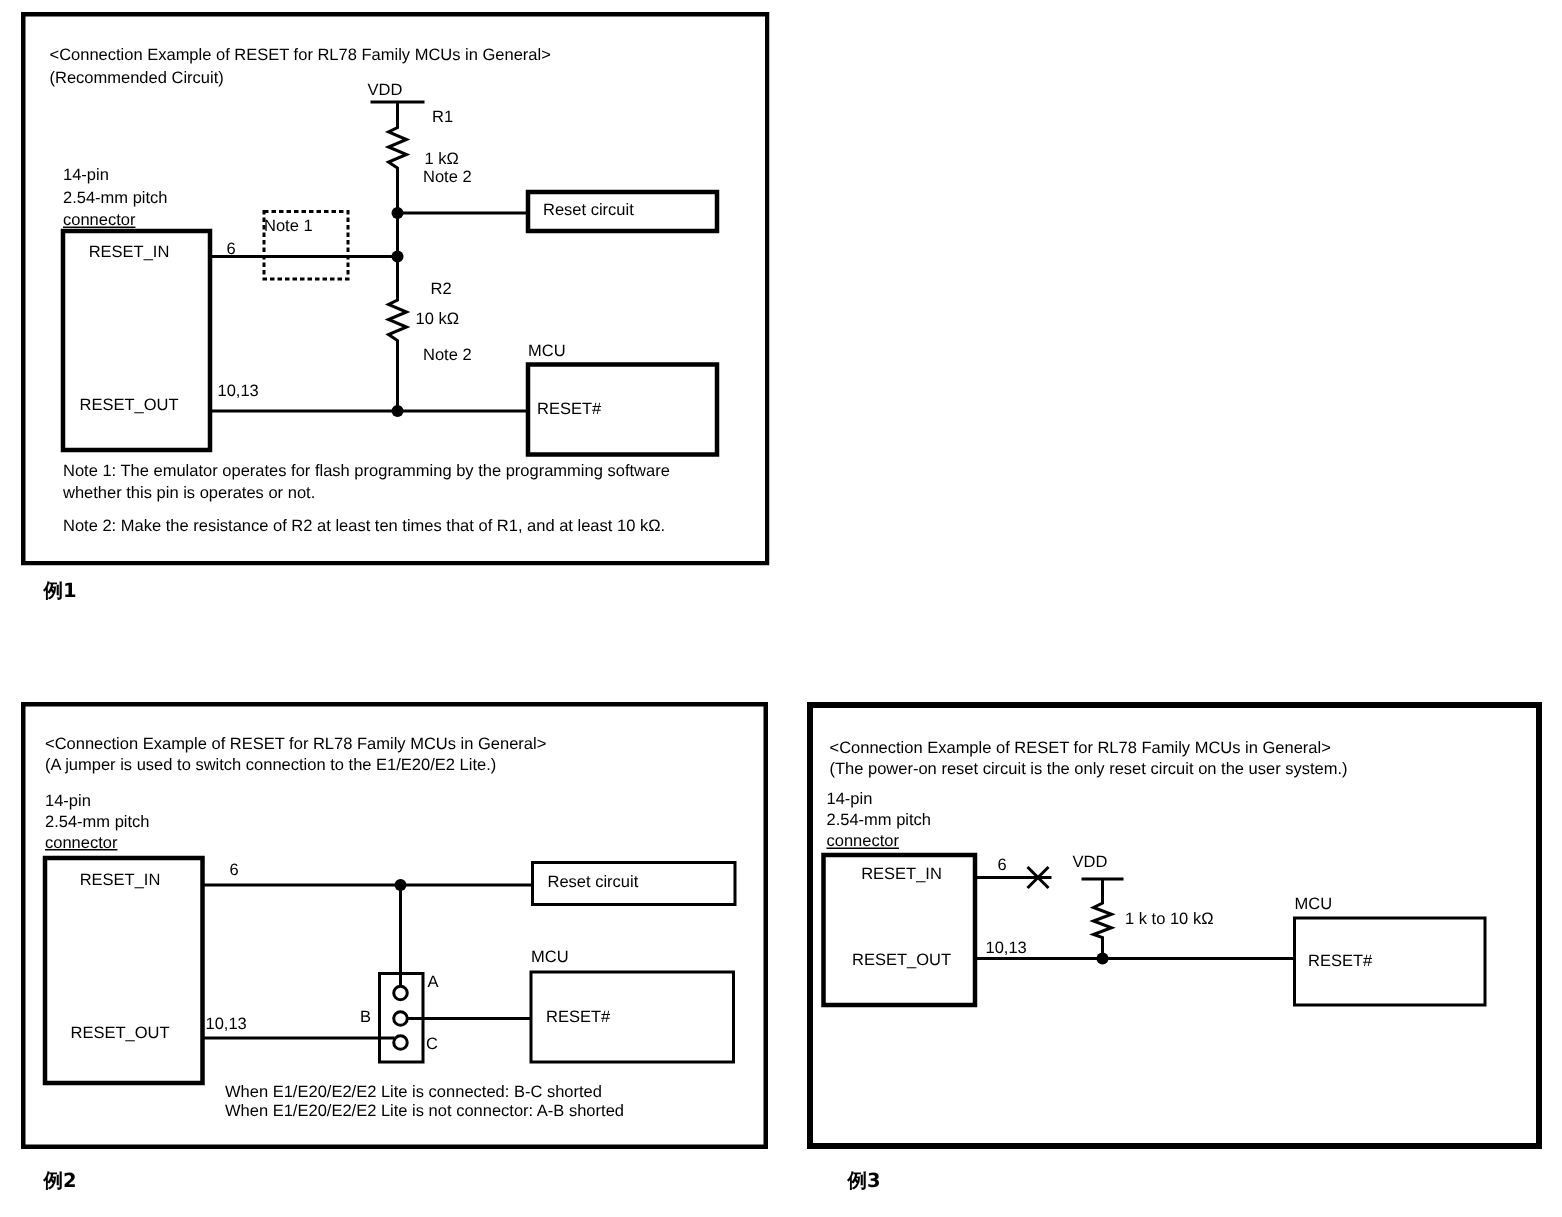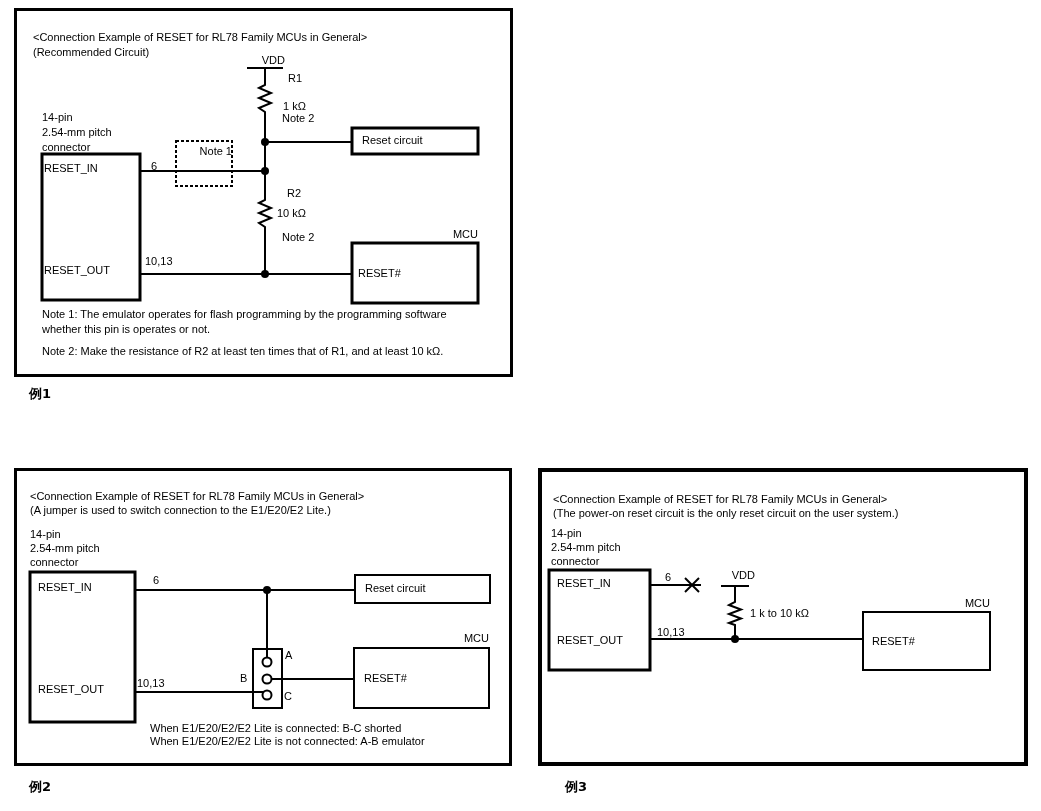--- a/index.html
+++ b/index.html
@@ -1,23 +1,23 @@
 <!DOCTYPE html>
 <html><head>
 <meta charset="utf-8">
 <style>
   html,body{margin:0;padding:0;background:#fff}
   .canvas{position:relative;width:1041px;height:811px;background:#fff;
           font-family:"Liberation Sans",sans-serif;color:#000;overflow:hidden}
   .panel{position:absolute}
   .panel svg{position:absolute;left:0;top:0;display:block}
   .t{position:absolute;font-size:11px;line-height:13px;white-space:nowrap;color:#000}
-  .r{text-align:left}
-  .c{text-align:right}
-  .u{}
+  .r{text-align:center}
+  .c{text-align:left}
+  .u{text-decoration:underline}
   .ex{position:absolute;font-size:13px;font-weight:bold;white-space:nowrap;color:#000;
       font-family:"DejaVu Sans","Liberation Sans",sans-serif}
   .frame{fill:none;stroke:#000;stroke-width:3}
   .frame4{fill:none;stroke:#000;stroke-width:4}
   .bx{fill:none;stroke:#000;stroke-width:3}
   .bx2{fill:none;stroke:#000;stroke-width:2}
   .wire{stroke:#000;stroke-width:2;fill:none}
   .dot{fill:#000;stroke:none}
   .pinc{fill:#fff;stroke:#000;stroke-width:2}
   .dash{fill:none;stroke:#000;stroke-width:2;stroke-dasharray:3 2}
@@ -100,21 +100,21 @@
     <div class="t r" style="left:24px;top:215px;width:84px">RESET_OUT</div>
     <div class="t" style="left:139px;top:106px">6</div>
     <div class="t" style="left:123px;top:209px">10,13</div>
     <div class="t" style="left:271px;top:181px">A</div>
     <div class="t" style="left:226px;top:204px">B</div>
     <div class="t" style="left:270px;top:222px">C</div>
     <div class="t" style="left:351px;top:114px">Reset circuit</div>
     <div class="t c" style="left:340px;top:164px;width:135px">MCU</div>
     <div class="t" style="left:350px;top:204px">RESET#</div>
     <div class="t" style="left:136px;top:254px">When E1/E20/E2/E2 Lite is connected: B-C shorted</div>
-    <div class="t" style="left:136px;top:267px">When E1/E20/E2/E2 Lite is not connected: A-B emulator</div>
+    <div class="t" style="left:136px;top:267px">When E1/E20/E2/E2 Lite is not connector: A-B shorted</div>
   </div>
   <div class="ex" style="left:29px;top:778px">例2</div>
 
   <div class="panel" style="left:538px;top:468px;width:490px;height:298px">
     <svg width="490" height="298" viewBox="0 0 490 298">
       <rect class="frame4" x="2" y="2" width="486" height="294"></rect>
 
       <line class="wire" x1="112" y1="117" x2="163" y2="117"></line>
       <line class="wire" x1="147" y1="110" x2="161" y2="124"></line>
       <line class="wire" x1="147" y1="124" x2="161" y2="110"></line>

